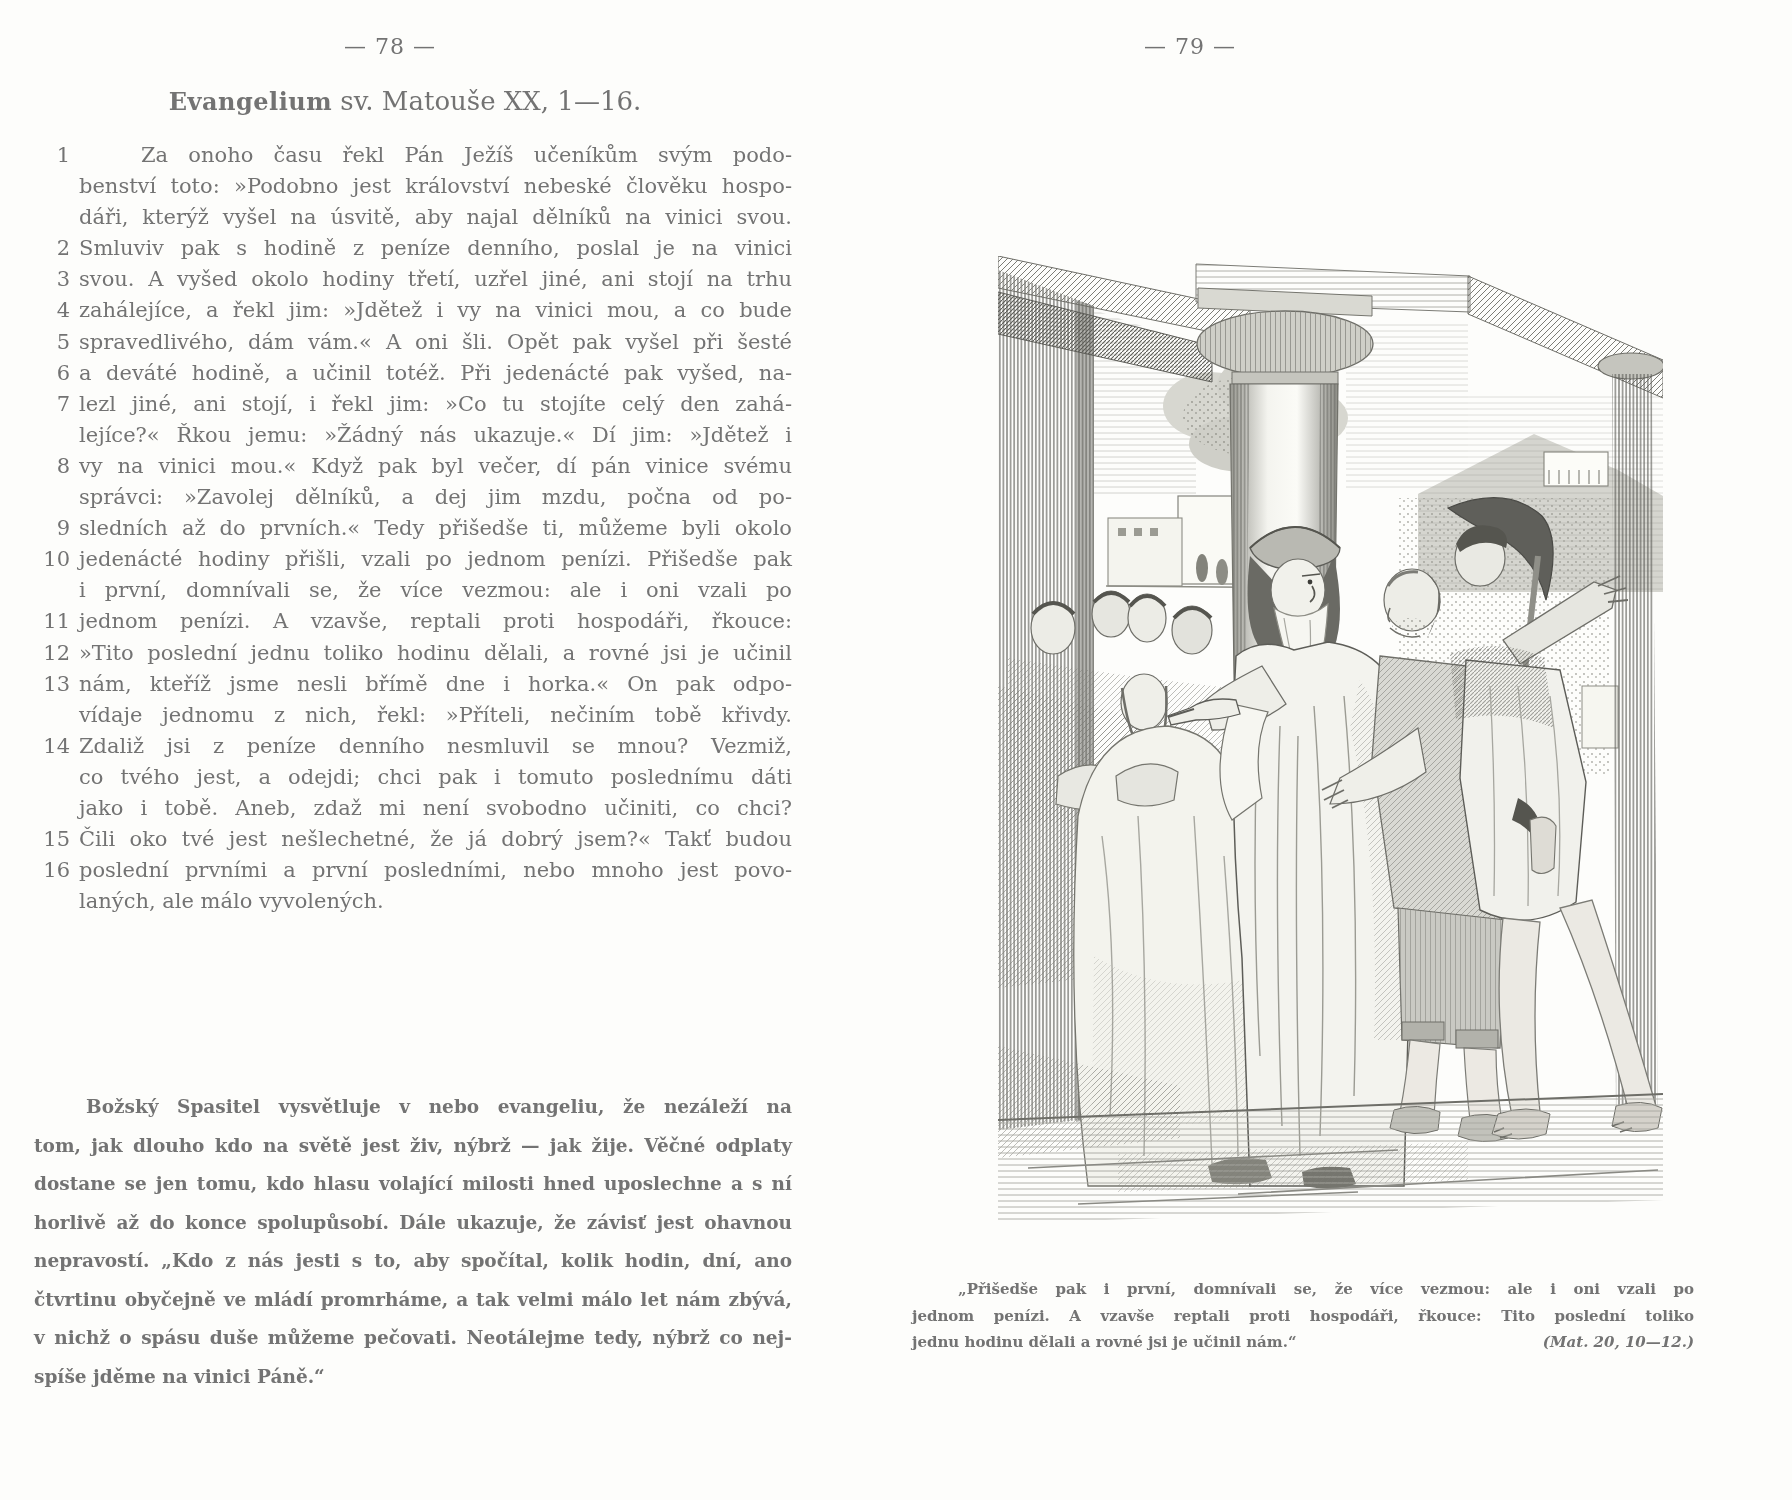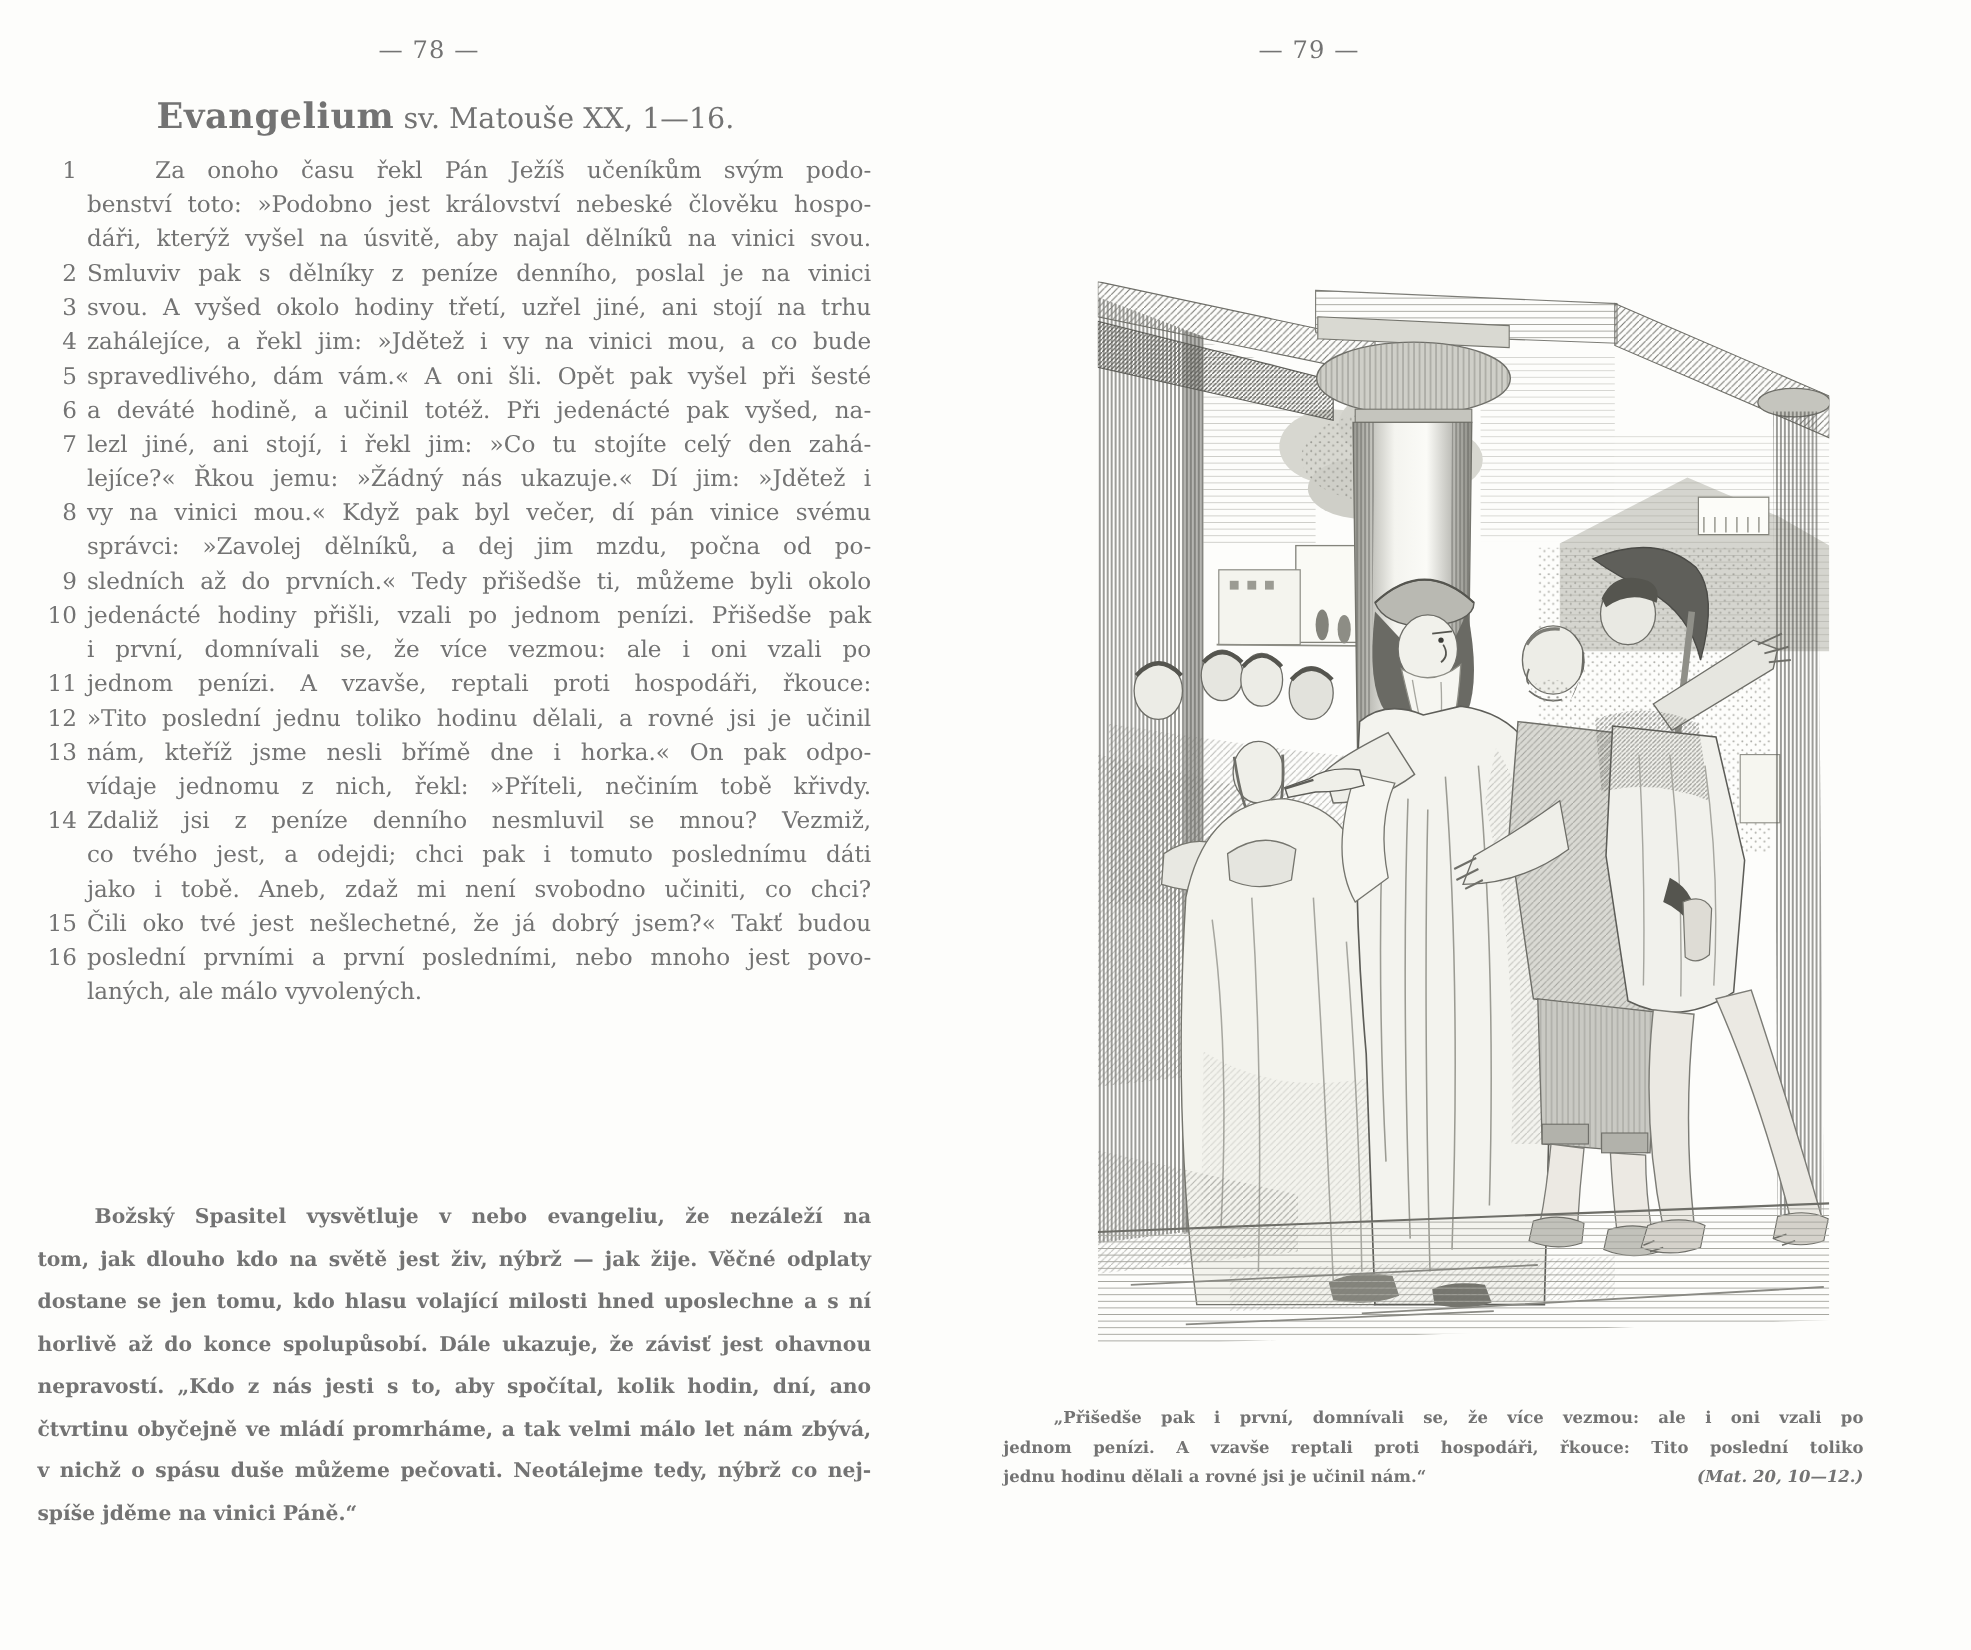--- a/index.html
+++ b/index.html
@@ -7,21 +7,21 @@
     position:relative; width:1792px; height:1500px; margin:0 auto;
     background:#fdfdfb; color:#737373; overflow:hidden;
     font-family:"DejaVu Serif", serif;
   }
   
   .pageno { position:absolute; font-size:22px; letter-spacing:1px; text-align:center; }
   .pageno-left  { left:60px;  top:34px; width:660px; }
   .pageno-right { left:905px; top:34px; width:570px; }
   .title-line { position:absolute; left:60px; top:86px; width:690px; text-align:center;
                 font-size:26px; }
-  .title-line b { font-size:32px; letter-spacing:0.5px; }
+  .title-line b { font-size:24px; letter-spacing:0.5px; }
   .verses { position:absolute; left:34px; top:140px; width:758px; }
   .vline { display:flex; line-height:31.1px; }
   .vnum  { flex:none; width:36px; padding-right:9px; text-align:right; font-size:21px; }
   .vtext { flex:1; font-size:21px; text-align:justify; text-align-last:justify;
            hyphens:none; white-space:normal; }
   .vline.indent .vtext { padding-left:62px; }
   .vline.nojust .vtext { text-align:left; text-align-last:left; }
   .commentary { position:absolute; left:34px; top:1088px; width:758px; }
   .cline { font-size:18.5px; font-weight:600; line-height:38.5px;
            text-align:justify; text-align-last:justify; }
@@ -56,21 +56,21 @@
       <div class="vline">
         <span class="vnum"></span>
         <span class="vtext">benství toto: »Podobno jest království nebeské člověku hospo-</span>
       </div>
       <div class="vline">
         <span class="vnum"></span>
         <span class="vtext">dáři, kterýž vyšel na úsvitě, aby najal dělníků na vinici svou.</span>
       </div>
       <div class="vline">
         <span class="vnum">2</span>
-        <span class="vtext">Smluviv pak s dělníky z peníze denního, poslal je na vinici</span>
+        <span class="vtext">Smluviv pak s hodině z peníze denního, poslal je na vinici</span>
       </div>
       <div class="vline">
         <span class="vnum">3</span>
         <span class="vtext">svou. A vyšed okolo hodiny třetí, uzřel jiné, ani stojí na trhu</span>
       </div>
       <div class="vline">
         <span class="vnum">4</span>
         <span class="vtext">zahálejíce, a řekl jim: »Jdětež i vy na vinici mou, a co bude</span>
       </div>
       <div class="vline">

